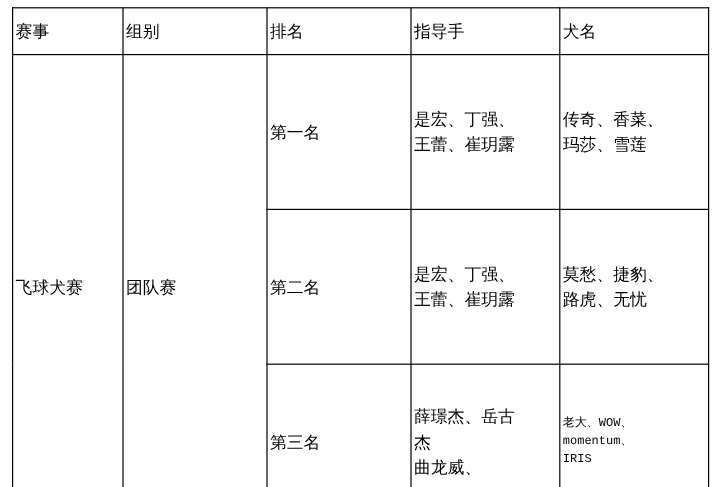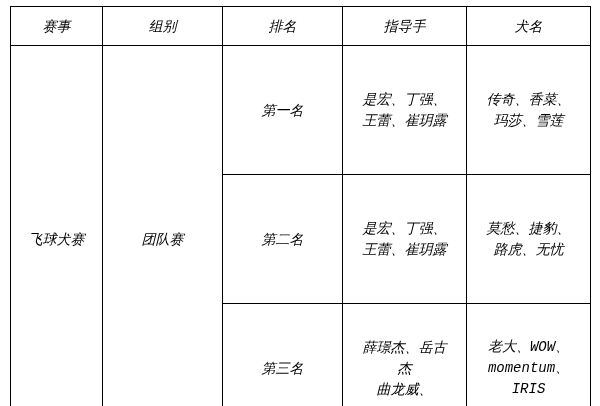--- a/index.html
+++ b/index.html
@@ -23,28 +23,27 @@
   }
   table.result-table {
     border-collapse: collapse;
     width: 580px;
     margin: 6px 10px 0 10px;
     table-layout: fixed;
   }
   table.result-table th,
   table.result-table td {
     border: 1px solid #000000;
-    text-align: center;
+    text-align: left;
     vertical-align: middle;
     font-weight: normal;
     font-size: 14px;
     line-height: 1.5;
     padding: 4px 2px;
     word-break: break-all;
-    font-style: italic;
   }
   table.result-table thead th {
     height: 30px;
     font-size: 14px;
   }
   .col-event   { width: 92px; }
   .col-group   { width: 120px; }
   .col-rank    { width: 120px; }
   .col-handler { width: 124px; }
   .col-dog     { width: 124px; }
@@ -59,21 +58,21 @@
   td.handler-cell,
   td.dog-cell {
     font-size: 13.5px;
     line-height: 1.55;
   }
   tbody tr.body-row td {
     height: 120px;
   }
   .mono-name {
     font-family: "Liberation Mono", monospace;
-    font-size: 14px;
+    font-size: 10px;
   }
   .cell-lines span {
     display: block;
   }
 </style>
 </head>
 <body>
 
 <div class="sheet">
   <table class="result-table">

